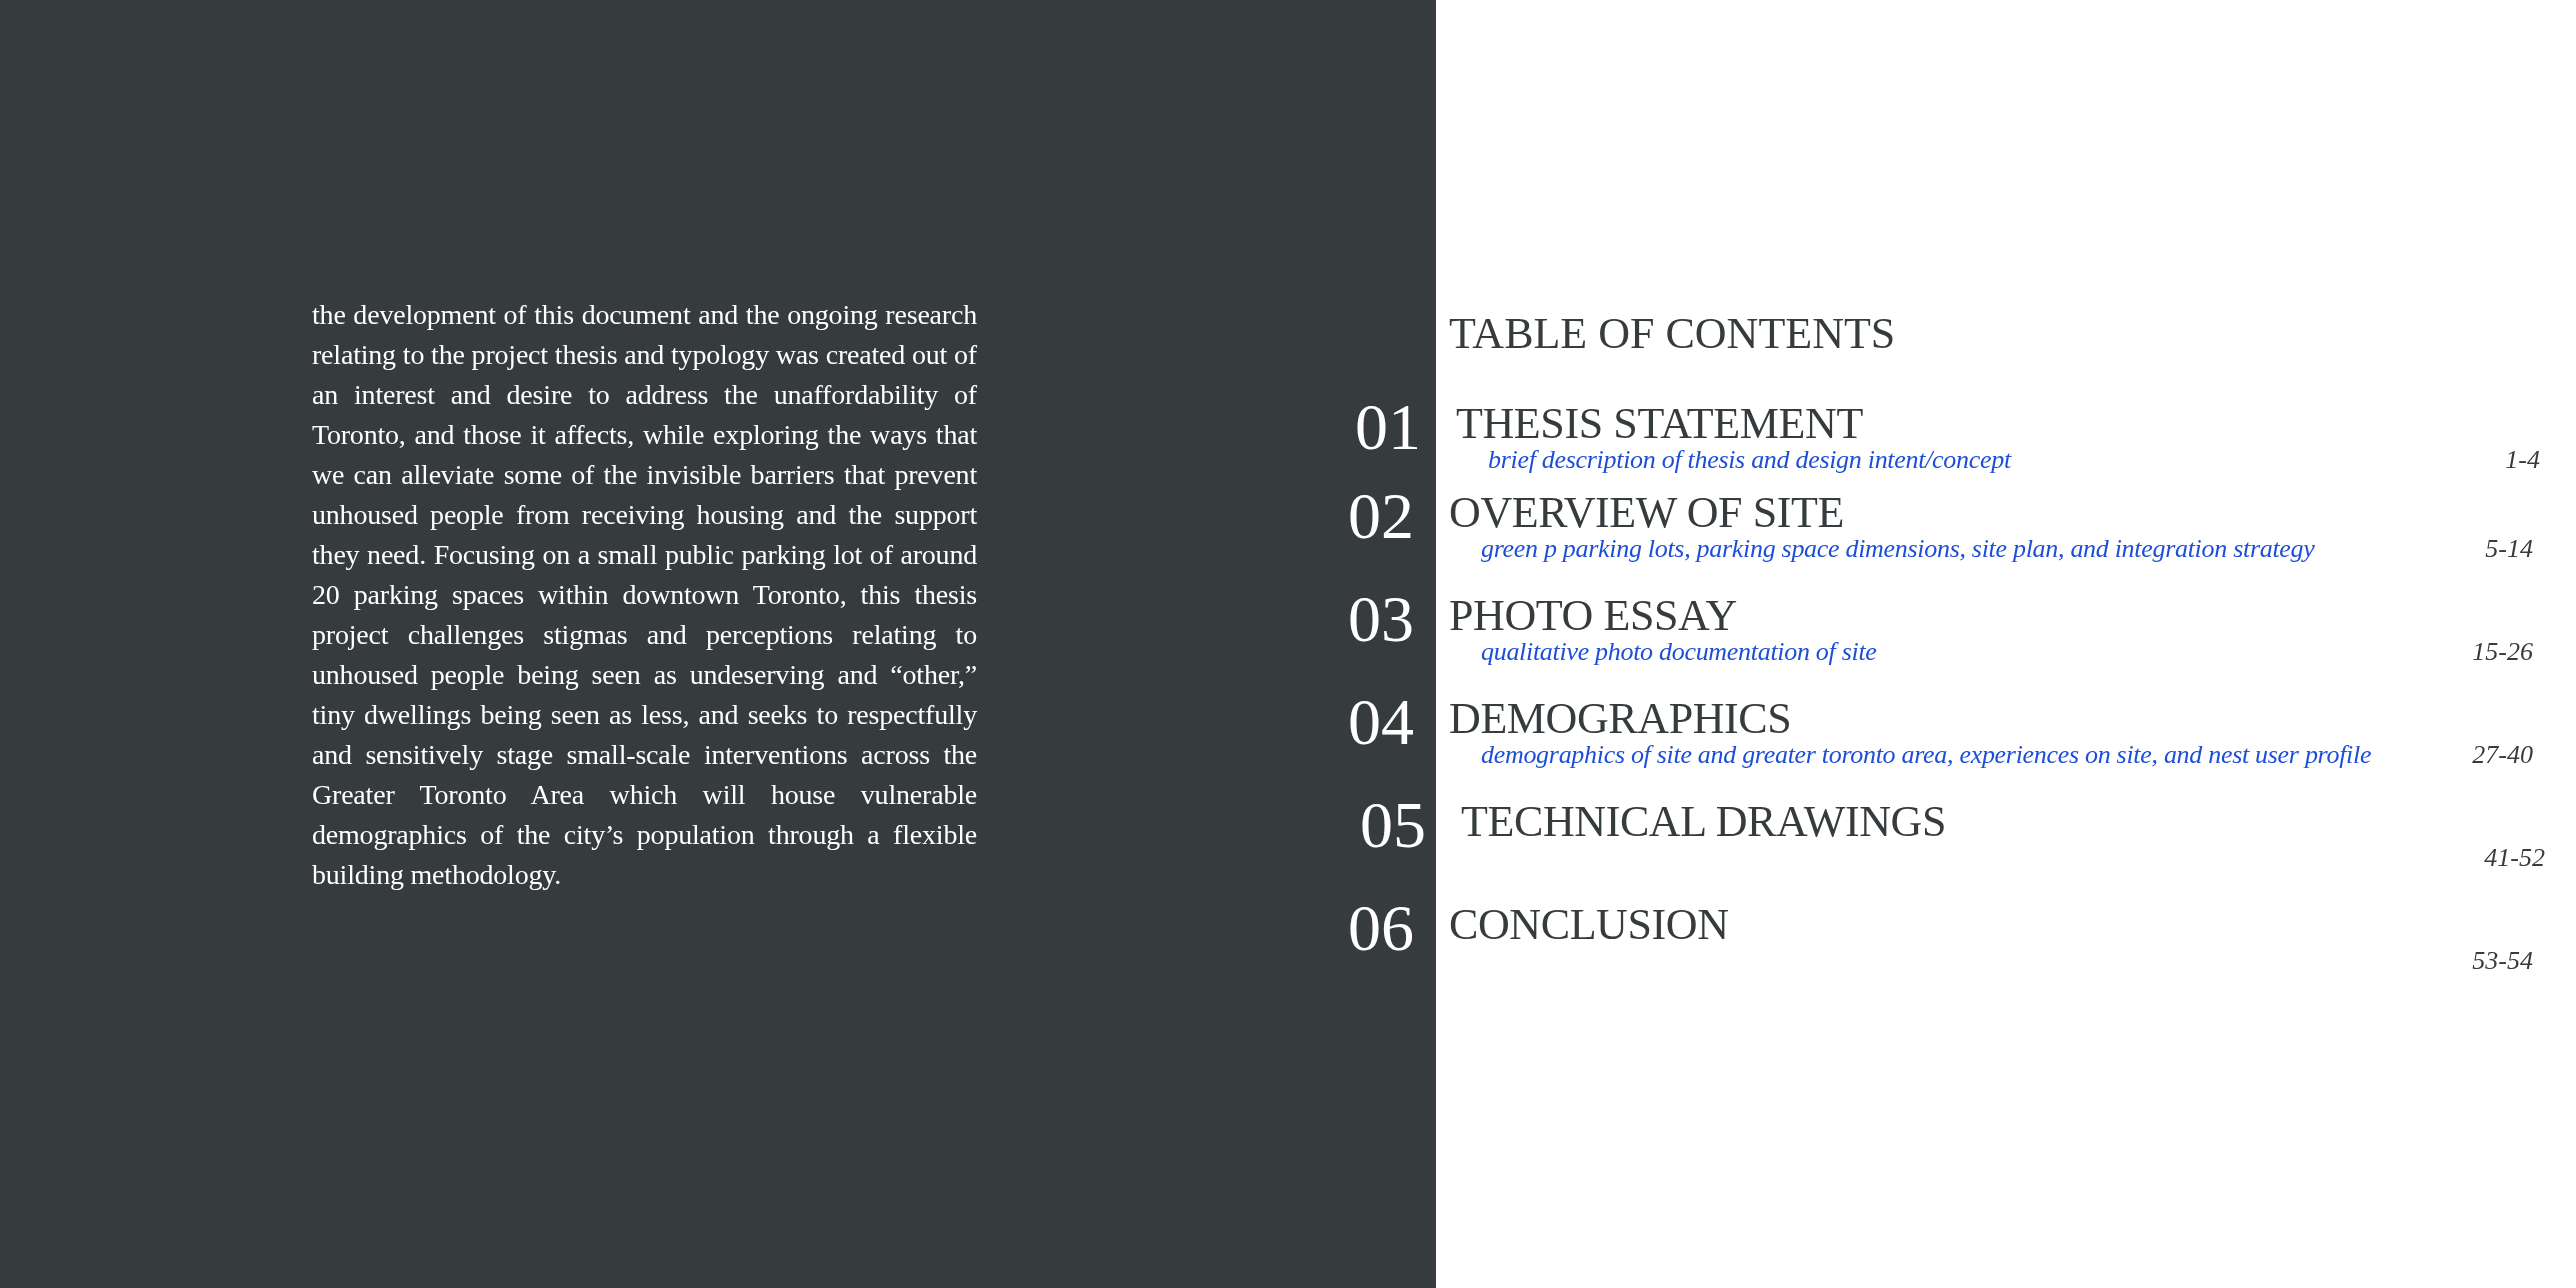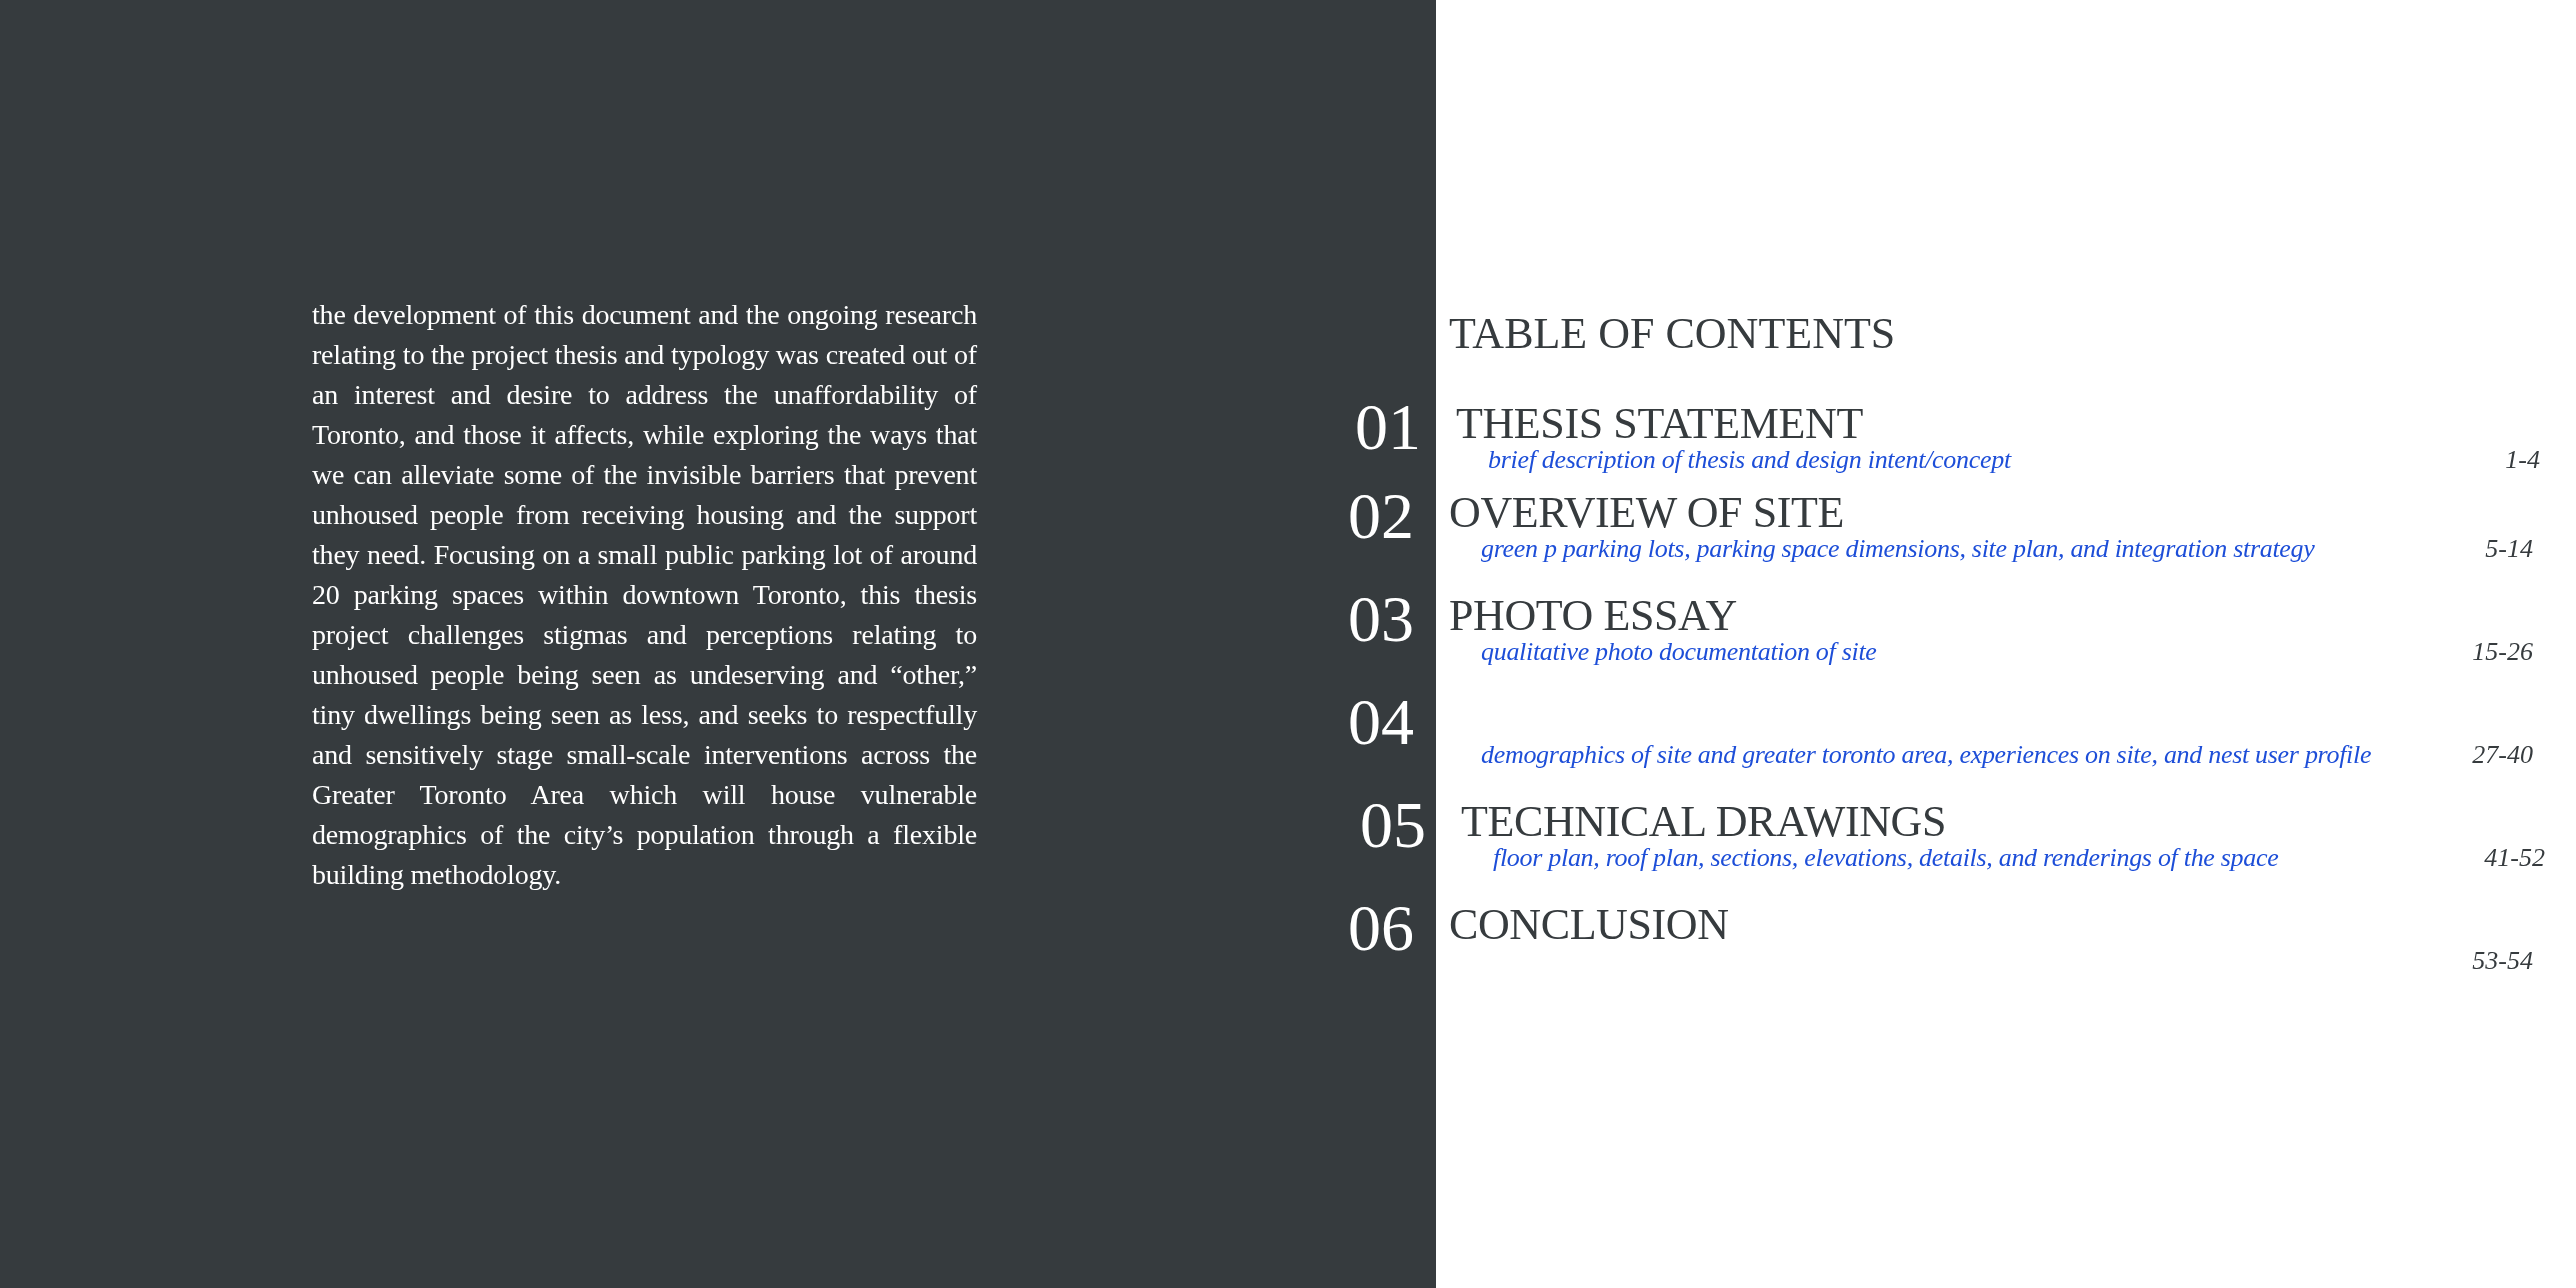--- a/index.html
+++ b/index.html
@@ -119,28 +119,28 @@
 
 <div class="toc-entry" style="top:588px;">
   <span class="toc-number">03</span>
   <span class="toc-heading">PHOTO ESSAY</span>
   <span class="toc-desc">qualitative photo documentation of site</span>
   <span class="toc-pages">15-26</span>
 </div>
 
 <div class="toc-entry" style="top:691px;">
   <span class="toc-number">04</span>
+  <span class="toc-heading">DEMOGRAPHICS</span>
   <span class="toc-desc">demographics of site and greater toronto area, experiences on site, and nest user profile</span>
   <span class="toc-pages">27-40</span>
 </div>
 
 <div class="toc-entry" style="top:794px;margin-left:12px;">
   <span class="toc-number">05</span>
   <span class="toc-heading">TECHNICAL DRAWINGS</span>
-  <span class="toc-desc">floor plan, roof plan, sections, elevations, details, and renderings of the space</span>
   <span class="toc-pages">41-52</span>
 </div>
 
 <div class="toc-entry" style="top:897px;">
   <span class="toc-number">06</span>
   <span class="toc-heading">CONCLUSION</span>
   <span class="toc-pages">53-54</span>
 </div>
 
 

